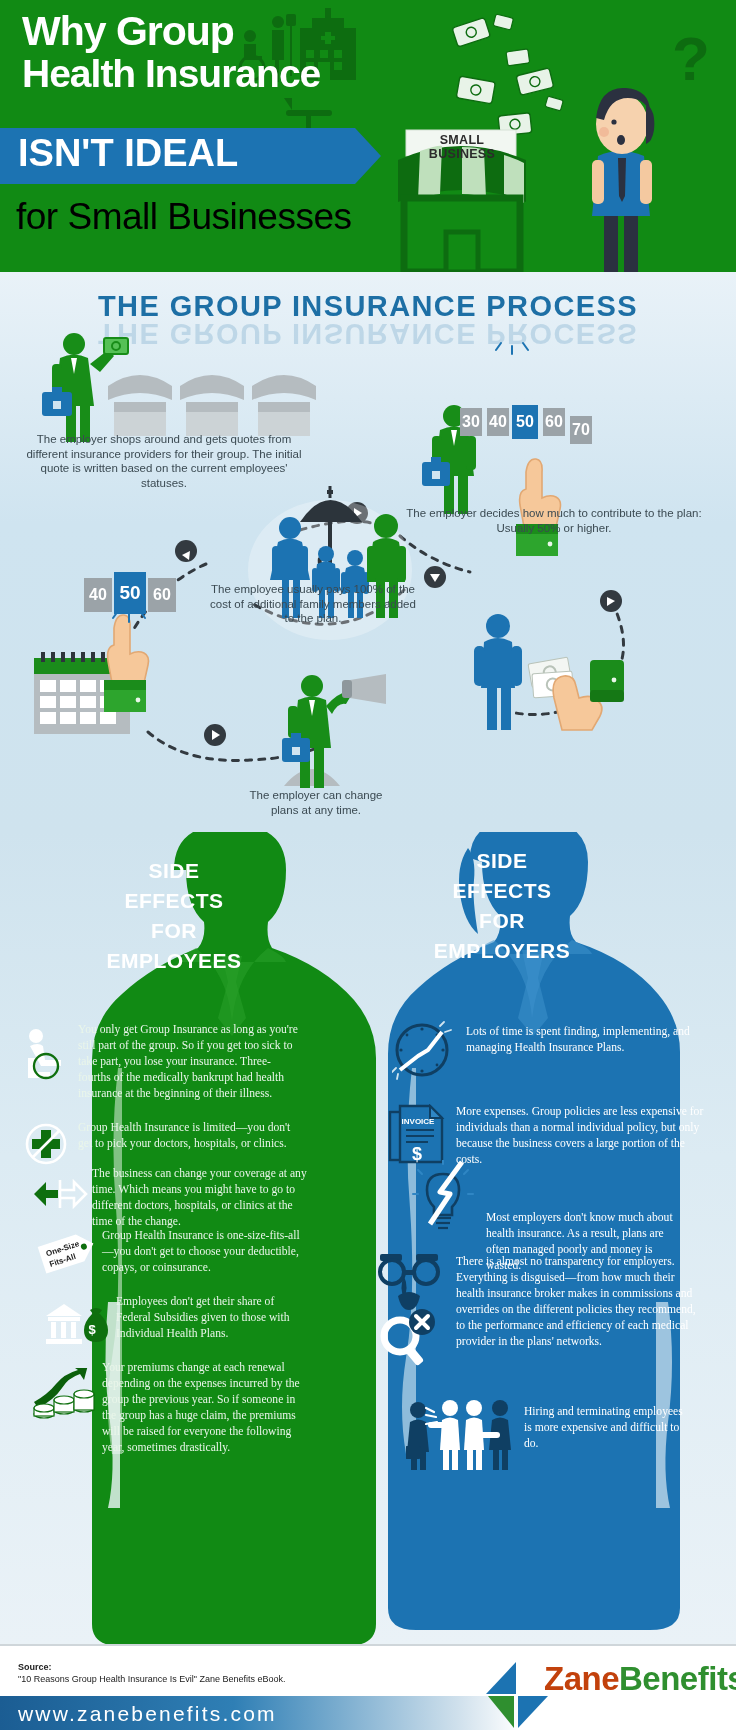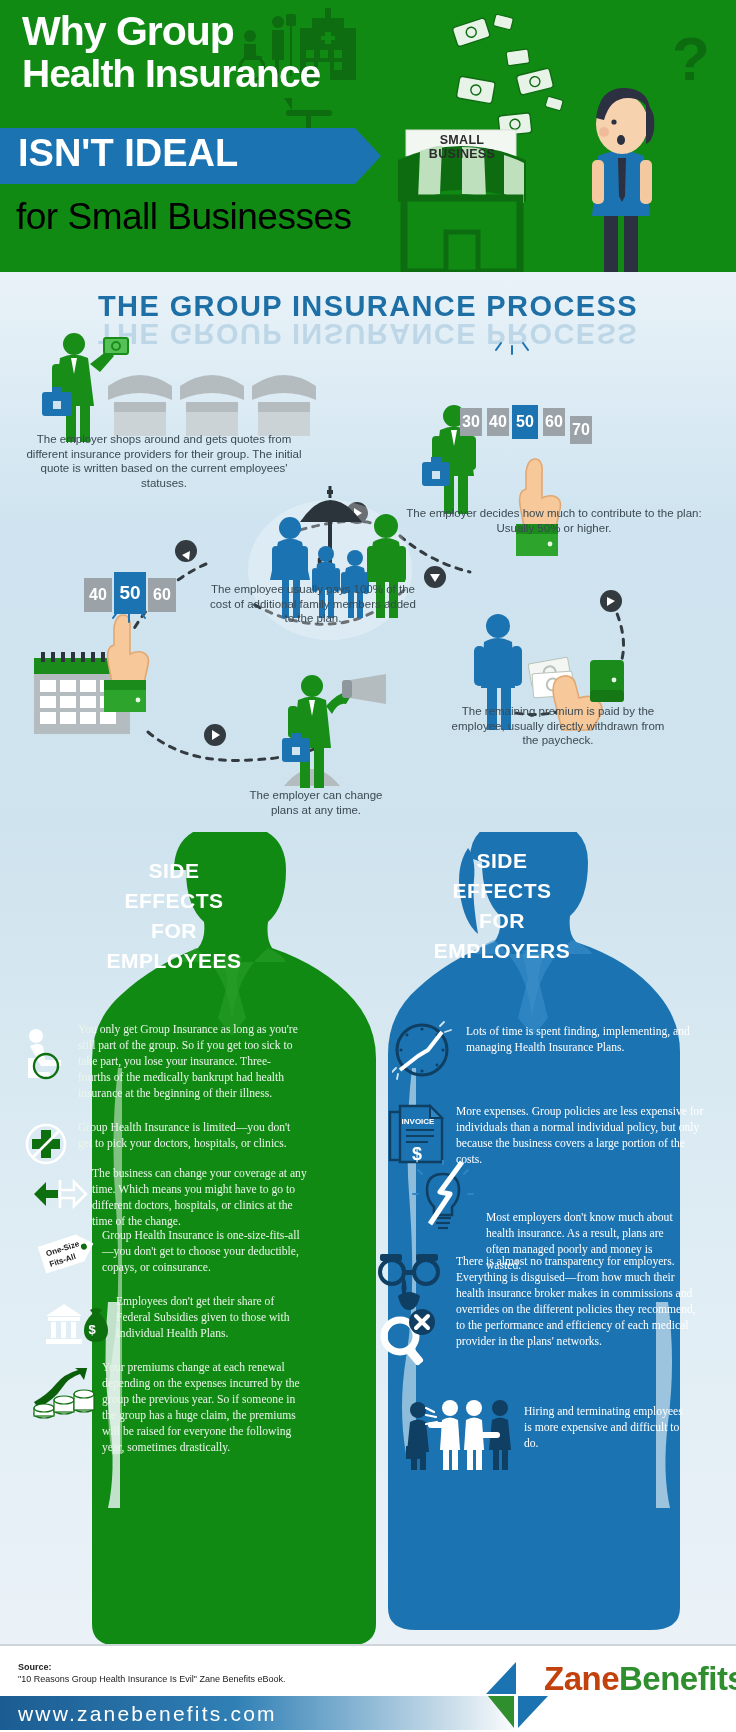--- a/index.html
+++ b/index.html
@@ -460,21 +460,20 @@
     </div>
 
     <div>
       <div class="numbox" style="left:84px;top:306px;width:28px;height:34px;">40</div>
       <div class="numbox sel" style="left:114px;top:300px;width:32px;height:42px;font-size:19px;">50</div>
       <div class="numbox" style="left:148px;top:306px;width:28px;height:34px;">60</div>
     </div>
 
     <div class="proc-cap" style="left:24px;top:160px;width:280px;">The employer shops around and gets quotes from different insurance providers for their group. The initial quote is written based on the current employees' statuses.</div>
     <div class="proc-cap" style="left:404px;top:234px;width:300px;">The employer decides how much to contribute to the plan: Usually 50% or higher.</div>
-    <div class="proc-cap" style="left:448px;top:432px;width:220px;">The remaining premium is paid by the employee, usually directly withdrawn from the paycheck.</div>
     <div class="proc-cap" style="left:208px;top:310px;width:210px;">The employee usually pays 100% of the cost of additional family members added to the plan.</div>
     <div class="proc-cap" style="left:236px;top:516px;width:160px;">The employer can change plans at any time.</div>
   </div>
 
   <div class="effects">
 
     <svg style="position:absolute;left:0;top:0;width:736px;height:812px;" viewBox="0 0 736 812">
 
       <path d="M174 38 q0 -46 56 -46 q56 0 56 46 q0 36 -18 52 q-2 16 4 26 q52 18 82 52 q22 26 22 58 l0 566 q0 22 -30 22 l-226 0 q-28 0 -28 -22 l0 -564 q0 -40 30 -66 q30 -28 76 -46 q8 -10 6 -26 q-18 -16 -18 -52 z" fill="#118a14"></path>
 

